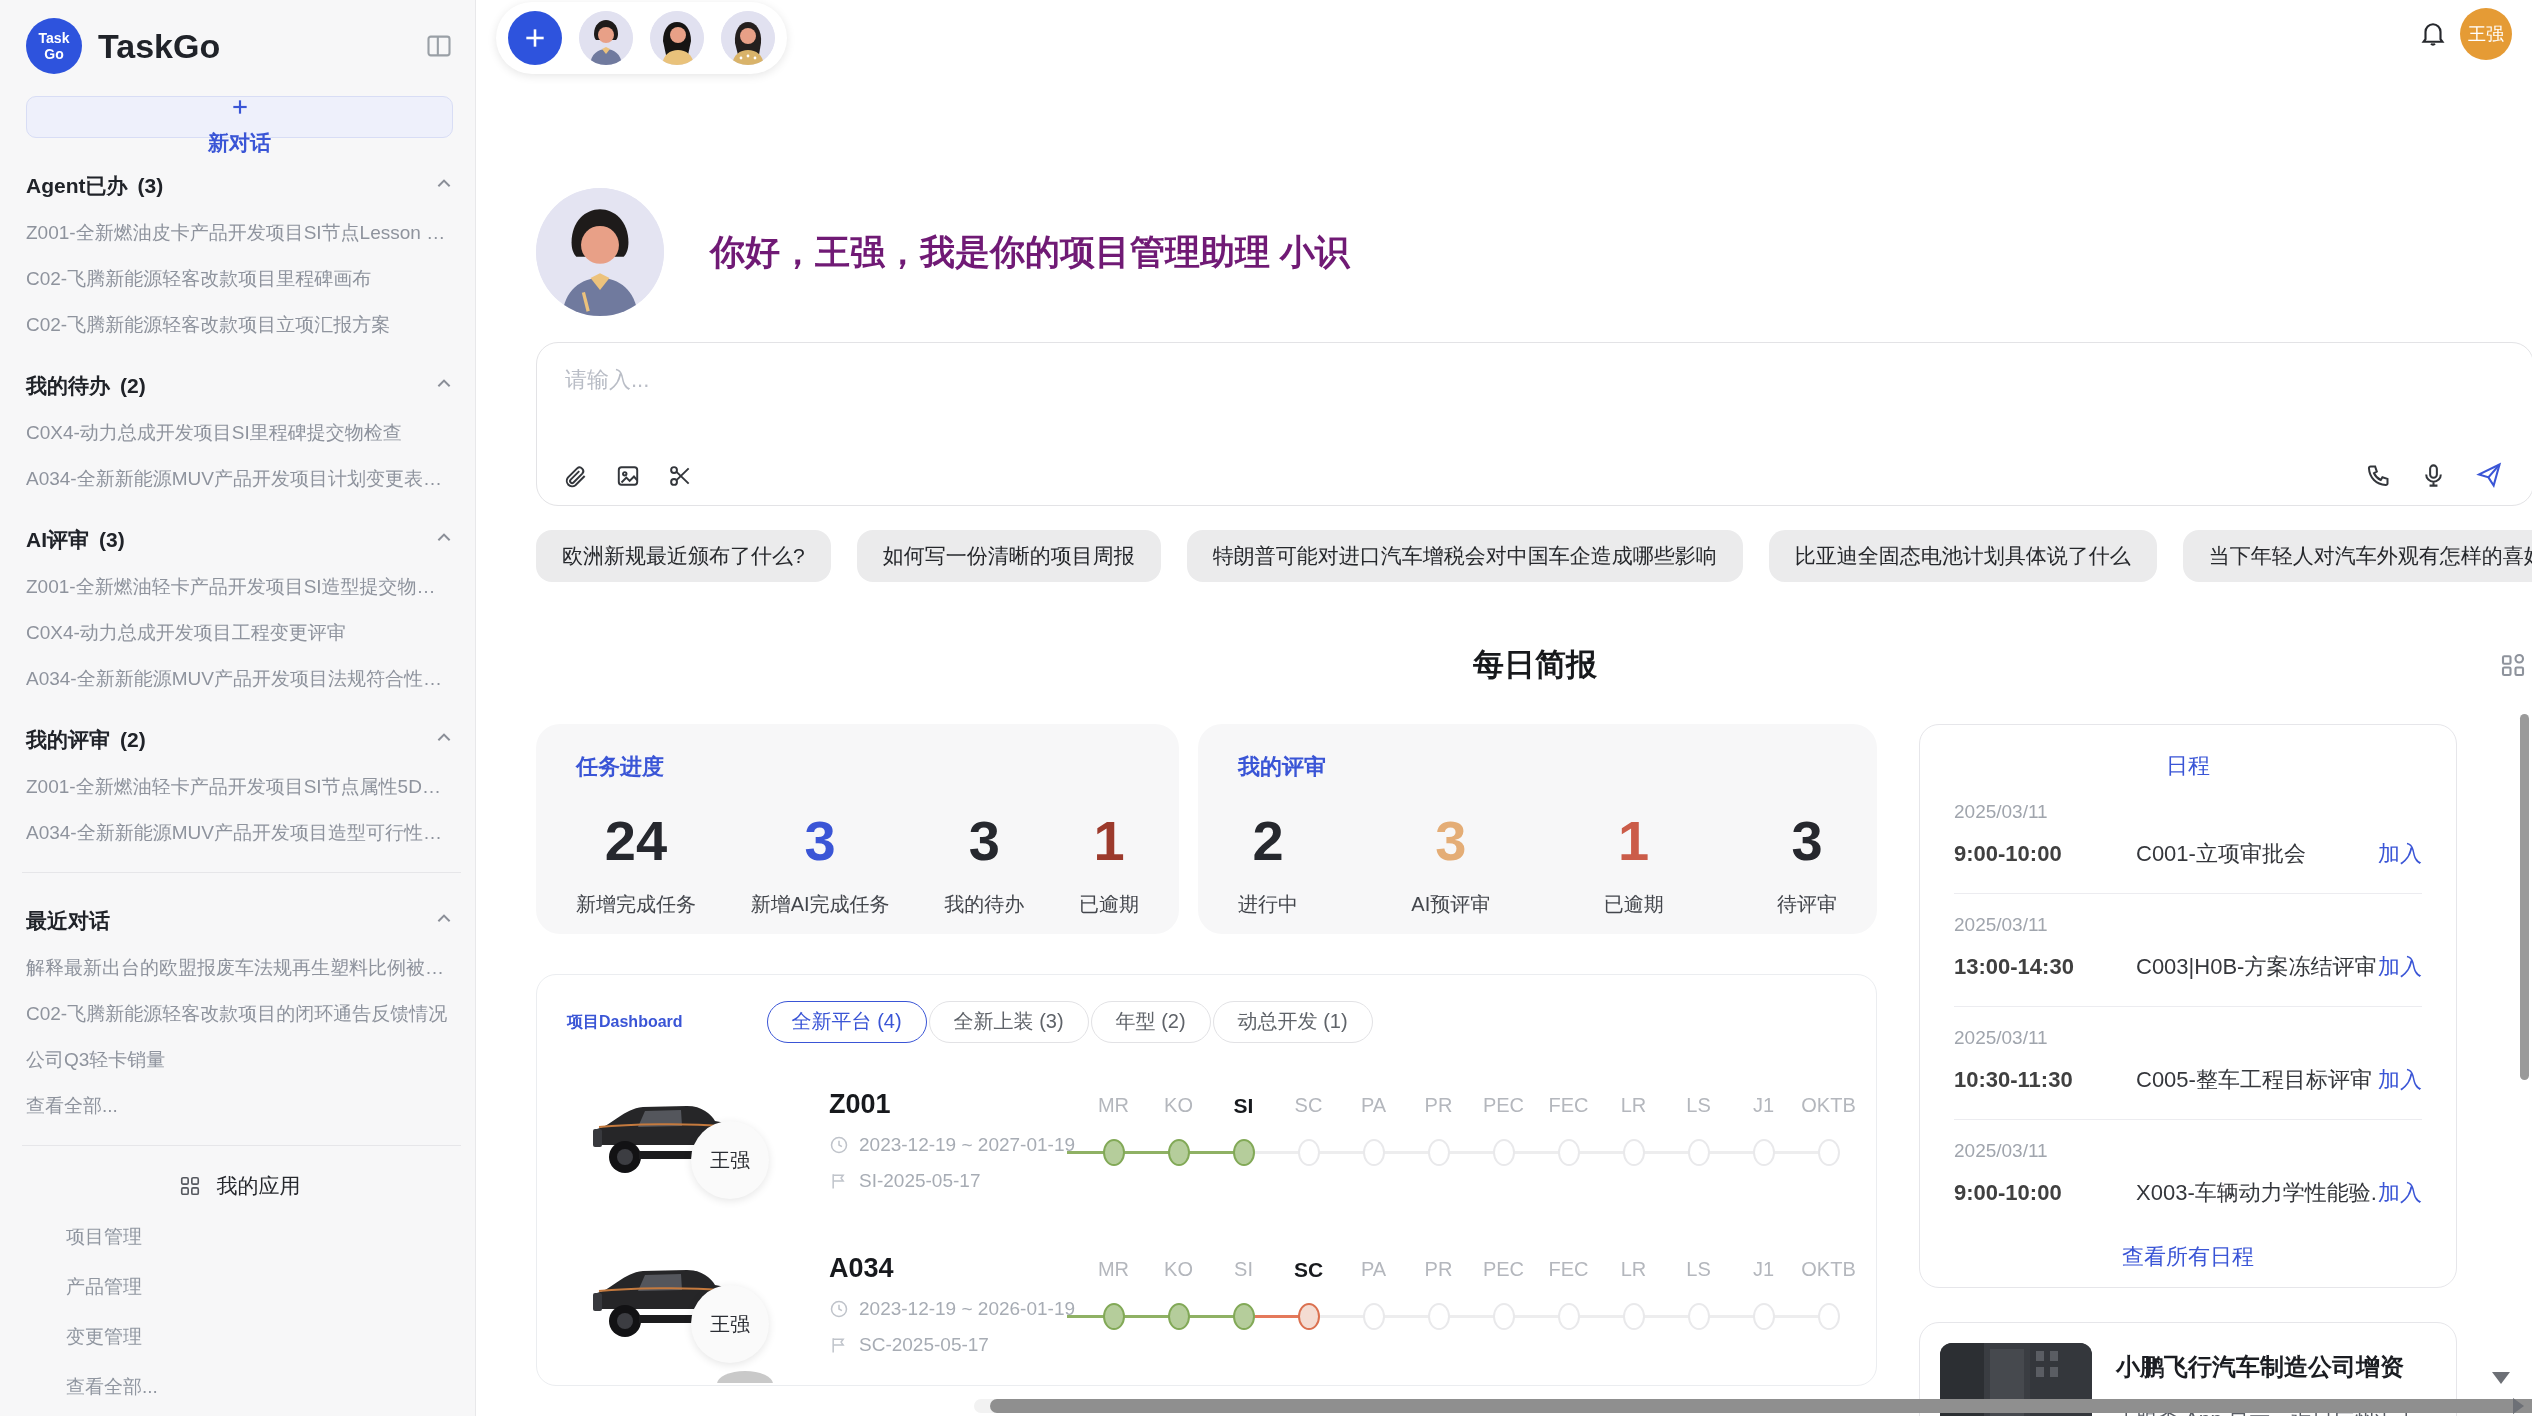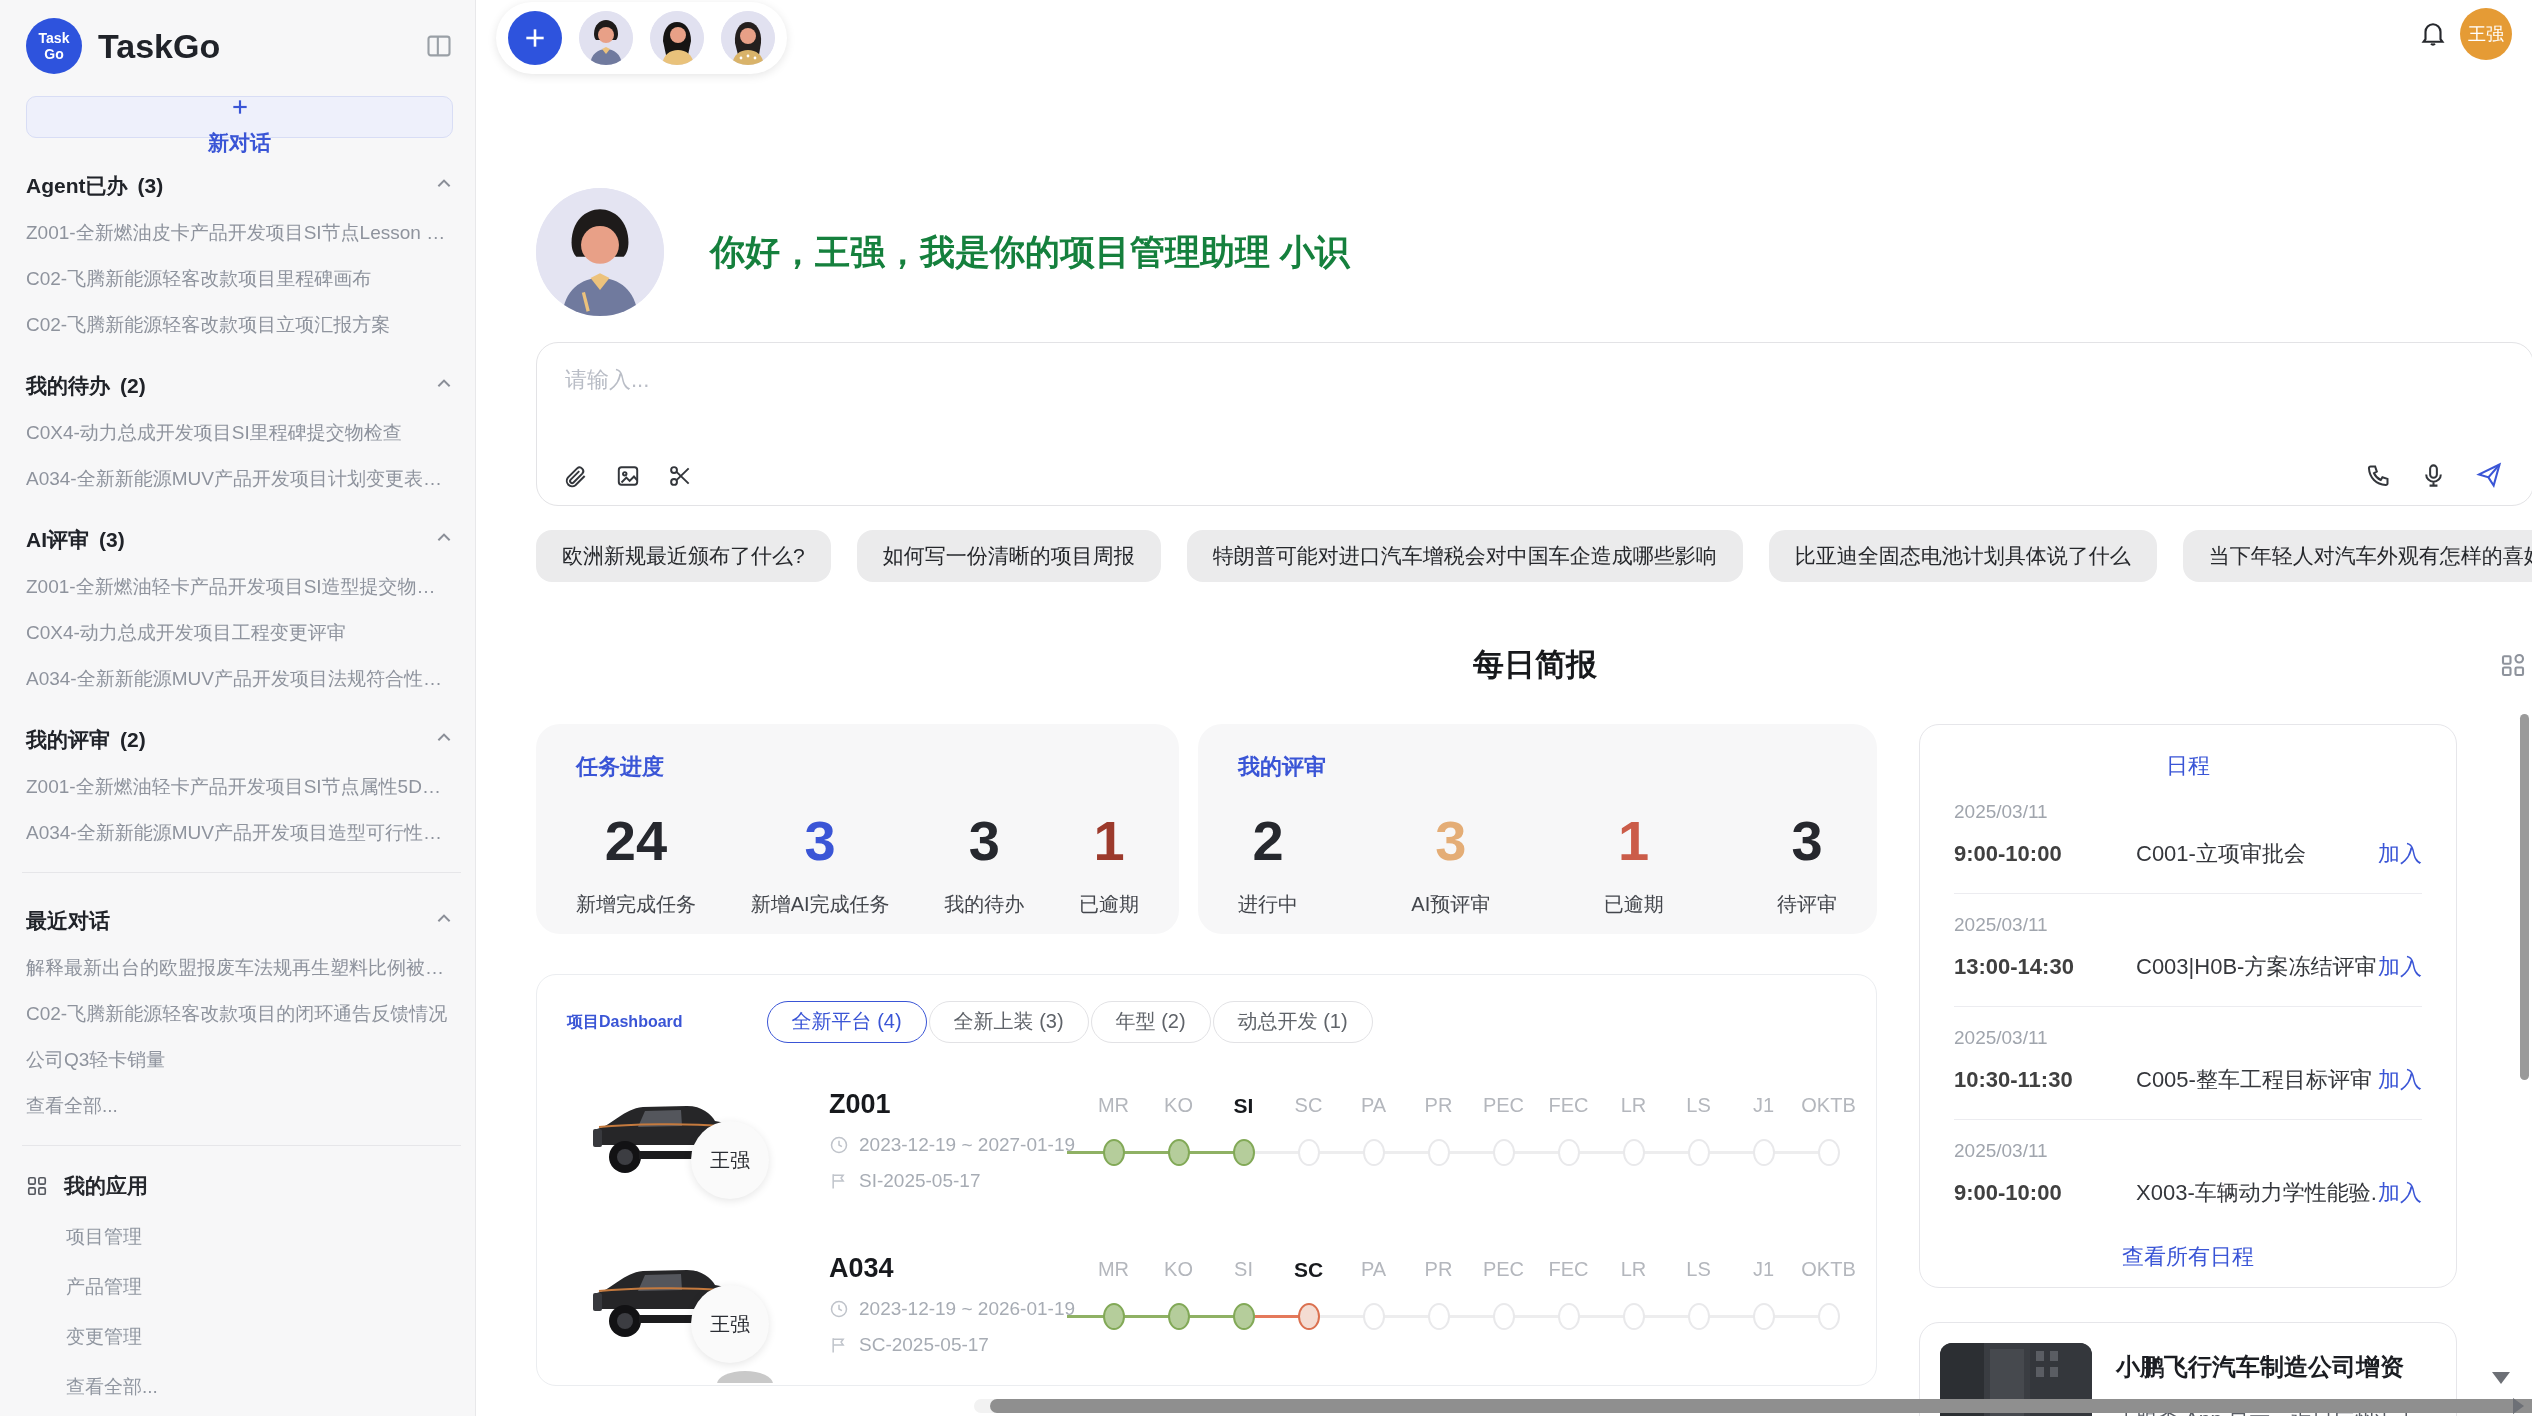--- a/index.html
+++ b/index.html
@@ -38,21 +38,21 @@
   .pill-plus { width:54px; height:54px; border-radius:50%; background:#2e53dd; color:#fff;
     display:flex; align-items:center; justify-content:center; cursor:pointer; }
   .pill-avatar { width:54px; height:54px; border-radius:50%; overflow:hidden; cursor:pointer; background:#e4e4f2; }
   .bell { position:absolute; left:1942px; top:18px; color:#26282d; cursor:pointer; }
   .user-badge { position:absolute; left:1984px; top:8px; width:52px; height:52px; border-radius:50%;
     background:#e59b35; color:#fff; font-size:18px; display:flex; align-items:center; justify-content:center; cursor:pointer; }
 
   .content { position:absolute; left:60px; top:0; width:1998px; }
   .hero { margin-top:188px; display:flex; align-items:center; }
   .hero-avatar { width:128px; height:128px; border-radius:50%; overflow:hidden; background:#e4e4f2; flex-shrink:0; }
-  .greeting { margin-left:46px; font-size:35px; font-weight:bold; color:#15803d; }
+  .greeting { margin-left:46px; font-size:35px; font-weight:bold; color:#701a75; }
 
   .input-card { margin-top:26px; height:164px; border:1.5px solid #e3e3e6; border-radius:22px;
     position:relative; padding:24px 28px; background:#fff; }
   .input-card input { border:none; outline:none; font-size:22px; width:70%;
     font-family:"Liberation Sans","DejaVu Sans",sans-serif; color:#26282c; background:transparent; }
   .input-card input::placeholder { color:#b9bdc6; }
   .in-icons-left { position:absolute; left:26px; bottom:16px; display:flex; gap:26px; color:#33363b; }
   .in-icons-right { position:absolute; right:30px; bottom:16px; display:flex; gap:28px; align-items:center; color:#33363b; }
   .send-blue { color:#3a55d6; }
   .icon-btn { cursor:pointer; display:flex; }
@@ -230,21 +230,21 @@
             <polyline points="3,10 8,5 13,10"></polyline>
           </svg></span>
     </div>
     <div class="side-item">解释最新出台的欧盟报废车法规再生塑料比例被调至15%...</div>
     <div class="side-item">C02-飞腾新能源轻客改款项目的闭环通告反馈情况</div>
     <div class="side-item">公司Q3轻卡销量</div>
     <div class="side-item">查看全部...</div>
 
     <div class="side-divider"></div>
 
-    <div class="menu-row" style="font-weight:bold;">
+    <div class="menu-row" style="font-weight:normal;justify-content:center;">
       <span class="mi">
         <svg width="22" height="22" viewBox="0 0 24 24" fill="none" stroke="currentColor" stroke-width="1.8">
           <rect x="3" y="3" width="7" height="7" rx="1.5"></rect>
             <rect x="14" y="3" width="7" height="7" rx="1.5"></rect>
           <rect x="3" y="14" width="7" height="7" rx="1.5"></rect>
             <rect x="14" y="14" width="7" height="7" rx="1.5"></rect>
           </svg>
       </span>
       <span>我的应用</span>
     </div>

